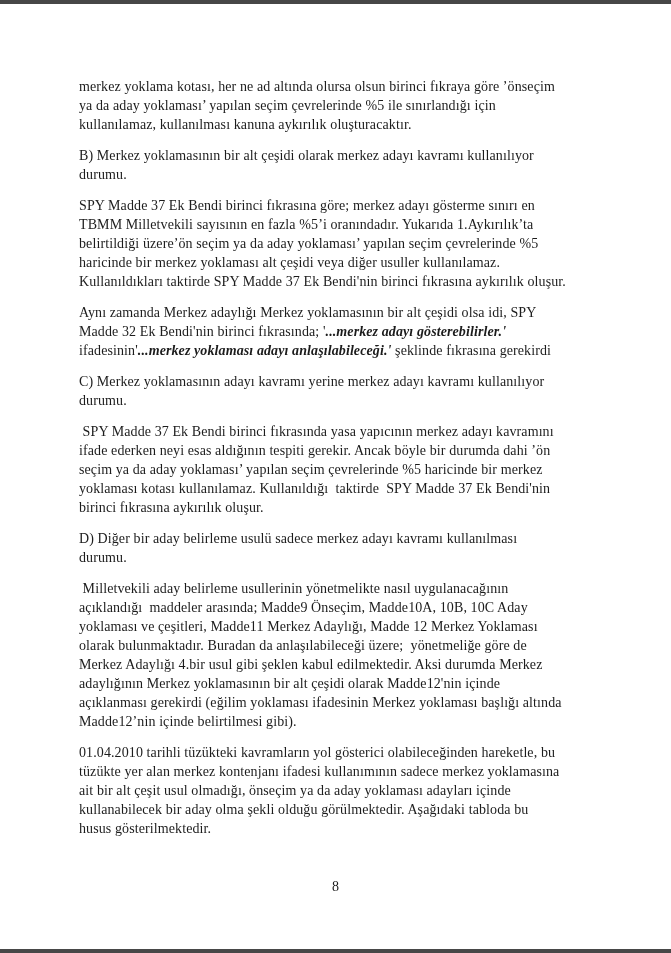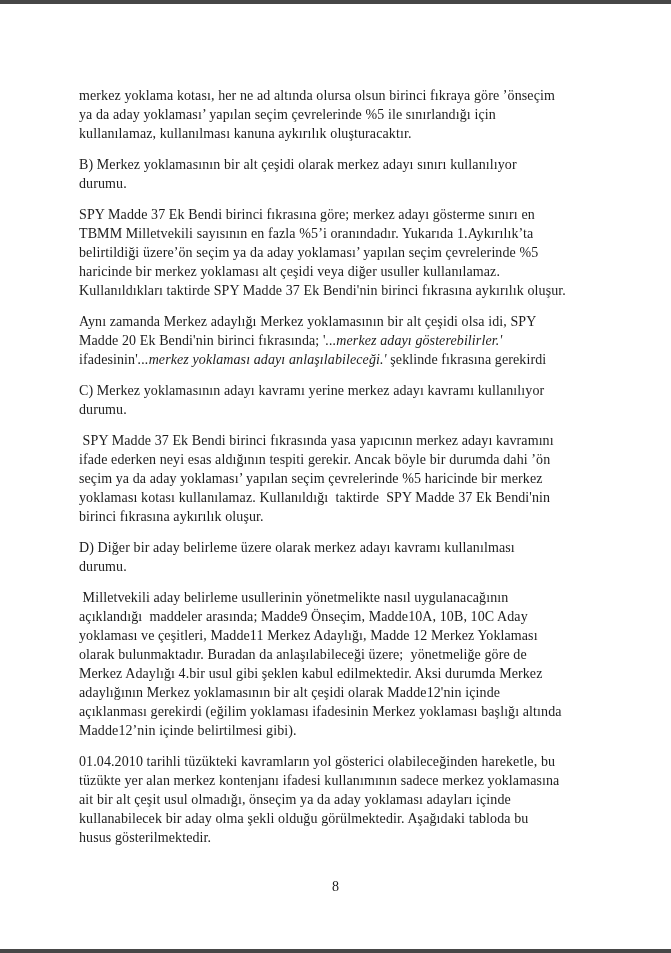--- a/index.html
+++ b/index.html
@@ -21,69 +21,69 @@
     left: 0;
     width: 671px;
     height: 4px;
     background: #474747;
   }
   .edge-bar.top { top: 0; }
   .edge-bar.bottom { bottom: 0; }
   .content {
     position: absolute;
     left: 79px;
-    top: 86px;
+    top: 77px;
     width: 548px;
     font-size: 14px;
     line-height: 19px;
     letter-spacing: 0.1px;
   }
   .content p {
     margin: 0 0 12px 0;
     white-space: pre-wrap;
   }
-  .italic { font-style: italic; }
+  .italic { font-style: italic; font-weight: bold; }
   .page-number {
     position: absolute;
     top: 877px;
     left: 0;
     width: 671px;
     text-align: center;
     font-size: 14px;
     line-height: 19px;
   }
 </style>
 </head>
 <body>
 
 <div class="page">
   <div class="edge-bar top"></div>
 
   <div class="content">
     <p>merkez yoklama kotası, her ne ad altında olursa olsun birinci fıkraya göre ’önseçim
 ya da aday yoklaması’ yapılan seçim çevrelerinde %5 ile sınırlandığı için
 kullanılamaz, kullanılması kanuna aykırılık oluşturacaktır.</p>
-    <p>B) Merkez yoklamasının bir alt çeşidi olarak merkez adayı sınırı kullanılıyor
+    <p>B) Merkez yoklamasının bir alt çeşidi olarak merkez adayı kavramı kullanılıyor
 durumu.</p>
     <p>SPY Madde 37 Ek Bendi birinci fıkrasına göre; merkez adayı gösterme sınırı en
 TBMM Milletvekili sayısının en fazla %5’i oranındadır. Yukarıda 1.Aykırılık’ta
 belirtildiği üzere’ön seçim ya da aday yoklaması’ yapılan seçim çevrelerinde %5
 haricinde bir merkez yoklaması alt çeşidi veya diğer usuller kullanılamaz.
 Kullanıldıkları taktirde SPY Madde 37 Ek Bendi'nin birinci fıkrasına aykırılık oluşur.</p>
     <p><span>Aynı zamanda Merkez adaylığı Merkez yoklamasının bir alt çeşidi olsa idi, SPY
-Madde 20 Ek Bendi'nin birinci fıkrasında; '</span><span class="italic">...merkez adayı gösterebilirler.'</span><span>
+Madde 32 Ek Bendi'nin birinci fıkrasında; '</span><span class="italic">...merkez adayı gösterebilirler.'</span><span>
 ifadesinin'</span><span class="italic">...merkez yoklaması adayı anlaşılabileceği.'</span><span> şeklinde fıkrasına gerekirdi</span></p>
     <p>C) Merkez yoklamasının adayı kavramı yerine merkez adayı kavramı kullanılıyor
 durumu.</p>
     <p> SPY Madde 37 Ek Bendi birinci fıkrasında yasa yapıcının merkez adayı kavramını
 ifade ederken neyi esas aldığının tespiti gerekir. Ancak böyle bir durumda dahi ’ön
 seçim ya da aday yoklaması’ yapılan seçim çevrelerinde %5 haricinde bir merkez
 yoklaması kotası kullanılamaz. Kullanıldığı  taktirde  SPY Madde 37 Ek Bendi'nin
 birinci fıkrasına aykırılık oluşur.</p>
-    <p>D) Diğer bir aday belirleme üzere olarak merkez adayı kavramı kullanılması
+    <p>D) Diğer bir aday belirleme usulü sadece merkez adayı kavramı kullanılması
 durumu.</p>
     <p> Milletvekili aday belirleme usullerinin yönetmelikte nasıl uygulanacağının
 açıklandığı  maddeler arasında; Madde9 Önseçim, Madde10A, 10B, 10C Aday
 yoklaması ve çeşitleri, Madde11 Merkez Adaylığı, Madde 12 Merkez Yoklaması
 olarak bulunmaktadır. Buradan da anlaşılabileceği üzere;  yönetmeliğe göre de
 Merkez Adaylığı 4.bir usul gibi şeklen kabul edilmektedir. Aksi durumda Merkez
 adaylığının Merkez yoklamasının bir alt çeşidi olarak Madde12'nin içinde
 açıklanması gerekirdi (eğilim yoklaması ifadesinin Merkez yoklaması başlığı altında
 Madde12’nin içinde belirtilmesi gibi).</p>
     <p>01.04.2010 tarihli tüzükteki kavramların yol gösterici olabileceğinden hareketle, bu

